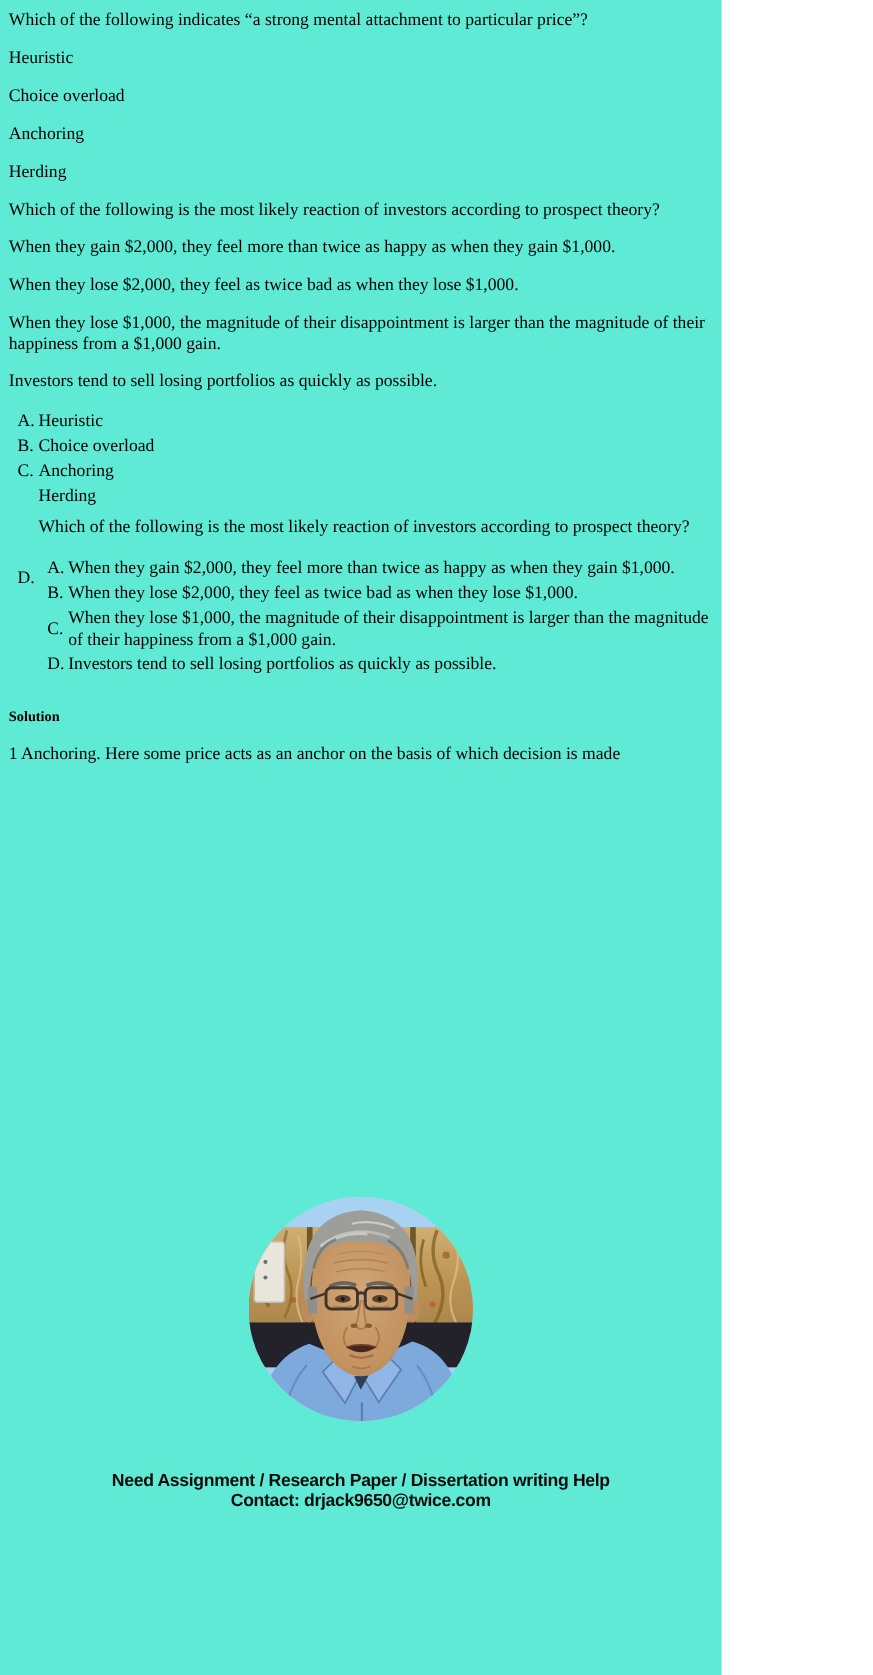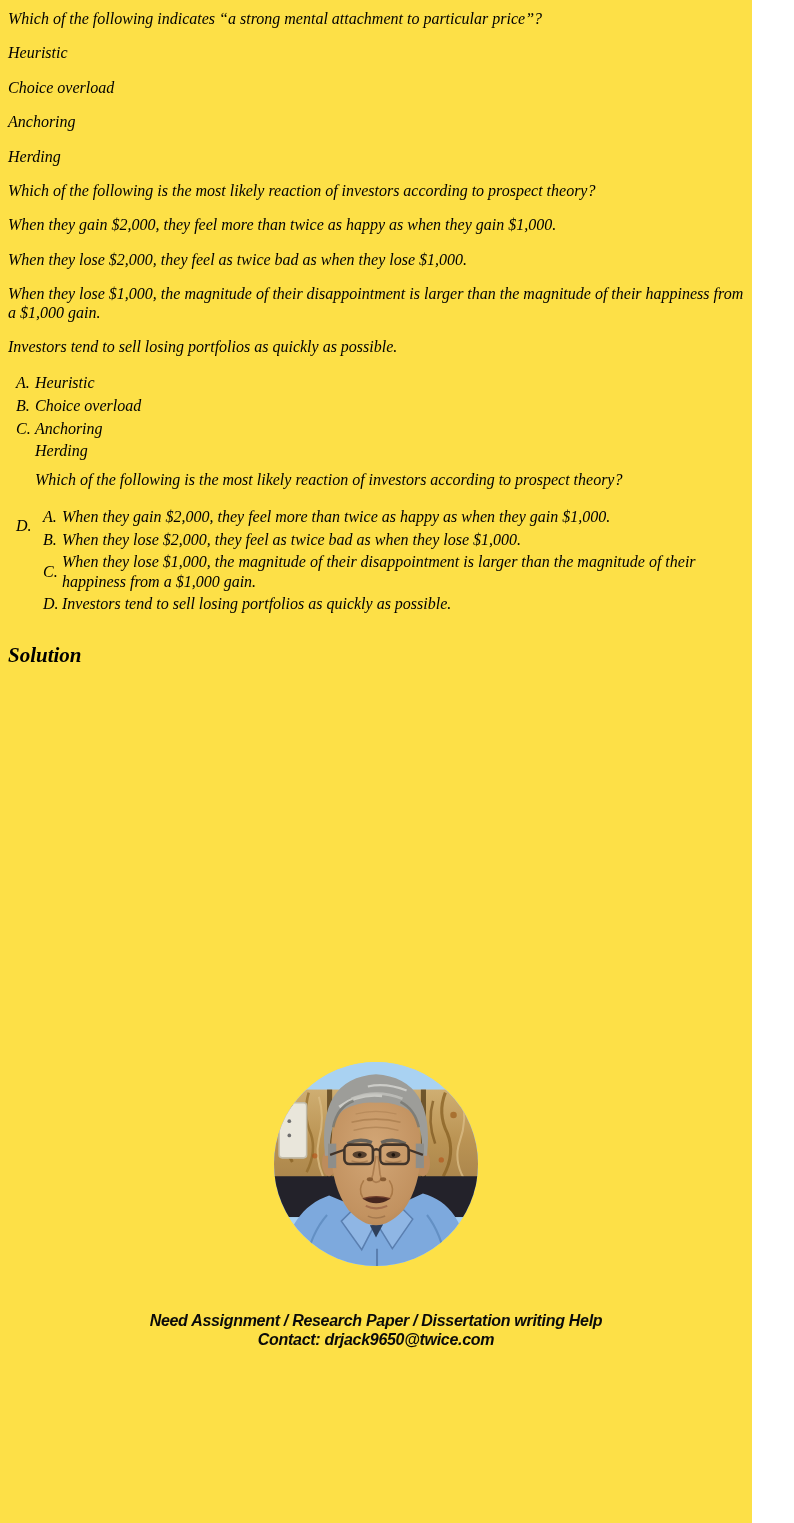--- a/index.html
+++ b/index.html
@@ -1,41 +1,40 @@
 <!DOCTYPE html>
 <html><head>
 <meta charset="utf-8">
 <style>
   * { box-sizing: border-box; }
   html, body { margin: 0; padding: 0; background: #ffffff; }
   .page {
-    width: 752px;
+    width: 656px;
     height: 1523px;
     padding: 8px;
     overflow: hidden;
     font-family: "Liberation Serif", "DejaVu Serif", serif;
     font-size: 16px;
     color: #000000;
-    background: #fde047;
-    font-style: italic;
+    background: #5eead4;
   }
   p.doc { margin: 16px 0; line-height: 1.15; }
   p.first { margin-top: 2px; }
 
   .olist { margin: 17px 0 16px 0; }
   .li { display: flex; align-items: flex-start; margin-bottom: 3.5px; line-height: 1.2; }
   .marker { flex: 0 0 27px; padding-left: 8px; }
   .li-center { align-items: center; }
   .indent-p { margin: 10px 0 18px 27px; line-height: 1.15; }
   .liD { margin-top: 0; }
   .liD > .marker { position: relative; top: 9px; }
   .nested { flex: 1 1 auto; }
 
   h3.solution {
-    font-size: 21px;
+    font-size: 13px;
     font-weight: bold;
     margin: 27px 0 19px 0;
     line-height: 1.1;
   }
 
   .spacer { height: 376px; }
 
   .photo-wrap {
     width: 204px;
     height: 204px;
@@ -112,20 +111,21 @@
         </div>
         <div class="li">
           <span class="marker">D.</span>
           <span>Investors tend to sell losing portfolios as quickly as possible.</span>
         </div>
       </div>
     </div>
   </div>
 
   <h3 class="solution">Solution</h3>
+  <p class="doc">1 Anchoring. Here some price acts as an anchor on the basis of which decision is made</p>
 
   <div class="spacer"></div>
 
   <div class="photo-wrap">
     <svg viewBox="0 0 200 200" xmlns="http://www.w3.org/2000/svg">
       <defs>
         <radialGradient id="faceshade" cx="0.48" cy="0.42" r="0.75">
           <stop offset="0" stop-color="#d2a676"></stop>
           <stop offset="0.7" stop-color="#c29260"></stop>
           <stop offset="1" stop-color="#a87c4e"></stop>

